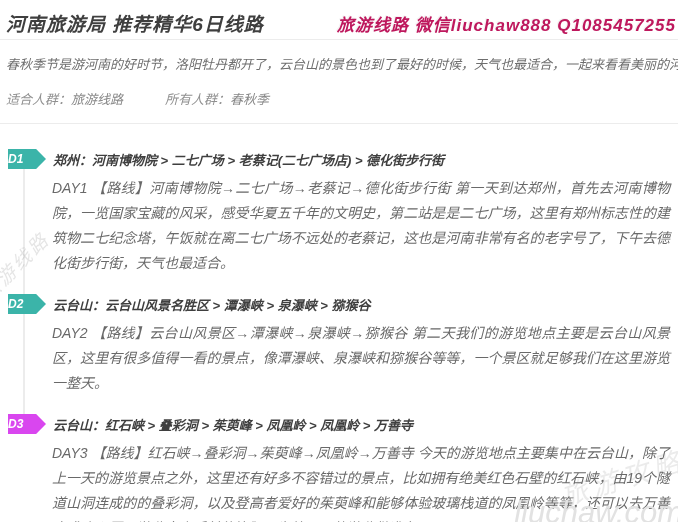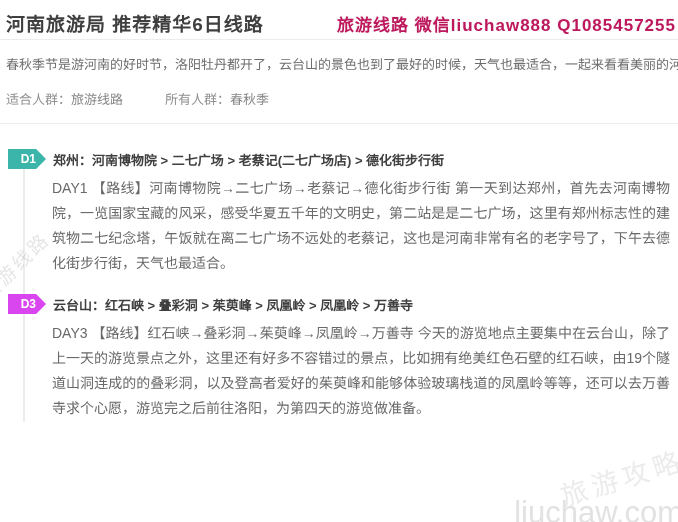--- a/index.html
+++ b/index.html
@@ -4,20 +4,21 @@
 <style>
   * { box-sizing: border-box; }
   html, body { margin: 0; padding: 0; background: #fff; }
   .page {
     position: relative;
     width: 678px;
     height: 522px;
     overflow: hidden;
     background: #ffffff;
     font-family: "Liberation Sans", "DejaVu Sans", sans-serif;
+    font-style: italic;
   }
   .header {
     display: flex;
     justify-content: space-between;
     align-items: flex-start;
     padding: 9px 6px 0 6px;
     height: 39px;
   }
   .page-title {
     margin: 0;
@@ -74,21 +75,21 @@
     align-items: center;
   }
   .day-badge {
     position: relative;
     z-index: 1;
     margin-left: 8px;
     width: 38px;
     height: 20px;
     line-height: 20px;
     padding-right: 10px;
-    text-align: right;
+    text-align: left;
     color: #ffffff;
     font-size: 12px;
     font-weight: bold;
     background: #3bb4a9;
     clip-path: polygon(0 0, 74% 0, 100% 50%, 74% 100%, 0 100%);
     flex: 0 0 auto;
   }
   .day-title {
     margin: 0 0 0 7px;
     font-size: 13px;
@@ -159,20 +160,27 @@
     <div class="timeline-line" style="background: rgb(236, 236, 236);"></div>
 
     <section class="day">
       <div class="day-head">
         <span class="day-badge" style="background: rgb(59, 180, 169);">D1</span>
         <h2 class="day-title">郑州：河南博物院 &gt; 二七广场 &gt; 老蔡记(二七广场店) &gt; 德化街步行街</h2>
       </div>
       <p class="day-body">DAY1 【路线】河南博物院→二七广场→老蔡记→德化街步行街 第一天到达郑州，首先去河南博物院，一览国家宝藏的风采，感受华夏五千年的文明史，第二站是是二七广场，这里有郑州标志性的建筑物二七纪念塔，午饭就在离二七广场不远处的老蔡记，这也是河南非常有名的老字号了，下午去德化街步行街，天气也最适合。</p>
     </section>
 
+    <section class="day">
+      <div class="day-head">
+        <span class="day-badge" style="background: rgb(59, 180, 169);">D2</span>
+        <h2 class="day-title">云台山：云台山风景名胜区 &gt; 潭瀑峡 &gt; 泉瀑峡 &gt; 猕猴谷</h2>
+      </div>
+      <p class="day-body">DAY2 【路线】云台山风景区→潭瀑峡→泉瀑峡→猕猴谷 第二天我们的游览地点主要是云台山风景区，这里有很多值得一看的景点，像潭瀑峡、泉瀑峡和猕猴谷等等，一个景区就足够我们在这里游览一整天。</p>
+    </section>
 
     <section class="day">
       <div class="day-head">
         <span class="day-badge" style="background: #d946ef;">D3</span>
         <h2 class="day-title">云台山：红石峡 &gt; 叠彩洞 &gt; 茱萸峰 &gt; 凤凰岭 &gt; 凤凰岭 &gt; 万善寺</h2>
       </div>
       <p class="day-body">DAY3 【路线】红石峡→叠彩洞→茱萸峰→凤凰岭→万善寺 今天的游览地点主要集中在云台山，除了上一天的游览景点之外，这里还有好多不容错过的景点，比如拥有绝美红色石壁的红石峡，由19个隧道山洞连成的的叠彩洞，以及登高者爱好的茱萸峰和能够体验玻璃栈道的凤凰岭等等，还可以去万善寺求个心愿，游览完之后前往洛阳，为第四天的游览做准备。</p>
     </section>
   </div>
 

